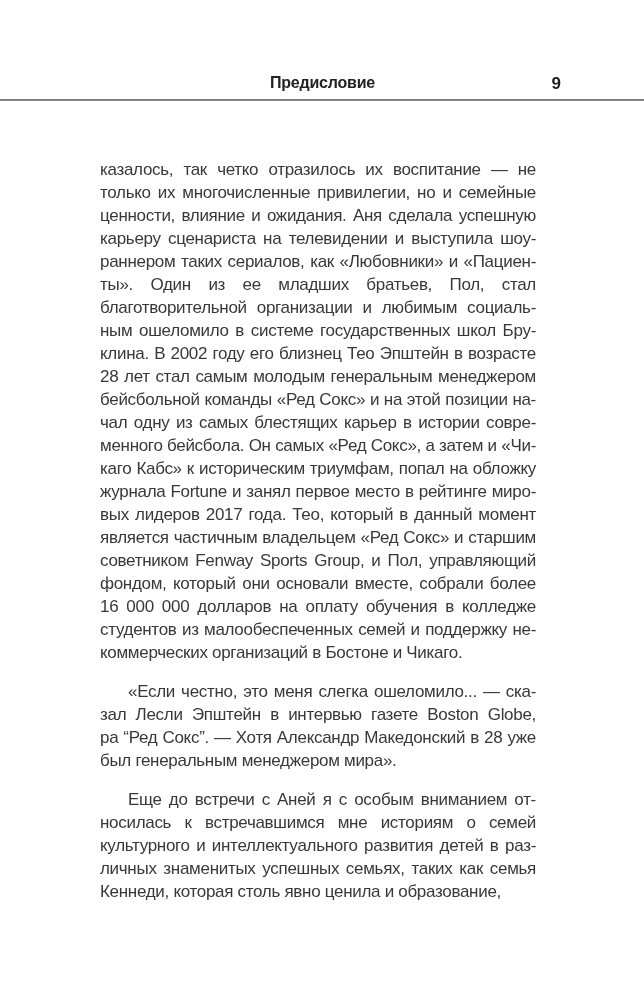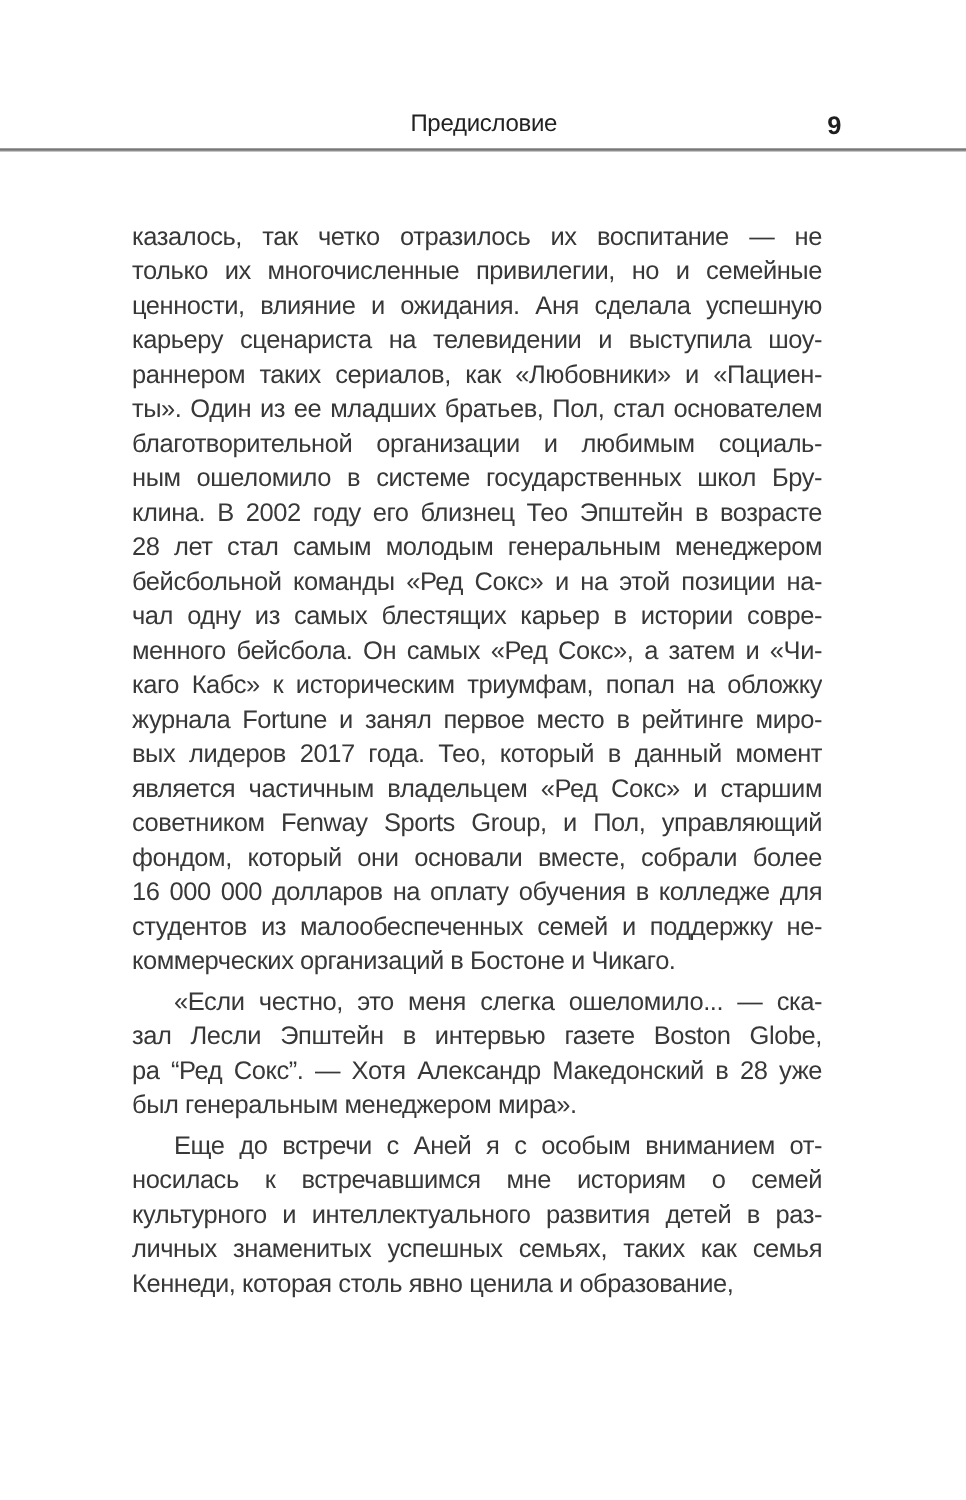--- a/index.html
+++ b/index.html
@@ -25,21 +25,21 @@
     left: 84px;
     width: 477px;
     height: 20px;
   }
   .chapter-title {
     position: absolute;
     left: 0;
     right: 0;
     text-align: center;
     font-size: 16px;
-    font-weight: normal;
+    font-weight: bold;
     color: #222222;
     letter-spacing: -0.2px;
   }
   .page-number {
     position: absolute;
     right: 0;
     top: 0;
     font-size: 17px;
     font-weight: bold;
     color: #1e1e1e;
@@ -58,21 +58,21 @@
     position: absolute;
     top: 142px;
     left: 84px;
     width: 468px;
     font-size: 17px;
     line-height: 23px;
     color: #383838;
     letter-spacing: -0.3px;
   }
   .para {
-    margin: 4px;
+    margin: 16px;
   }
   .line {
     text-align: justify;
     max-height: 23px;
     overflow: hidden;
   }
   
   .line::after {
     content: "";
     display: inline-block;

